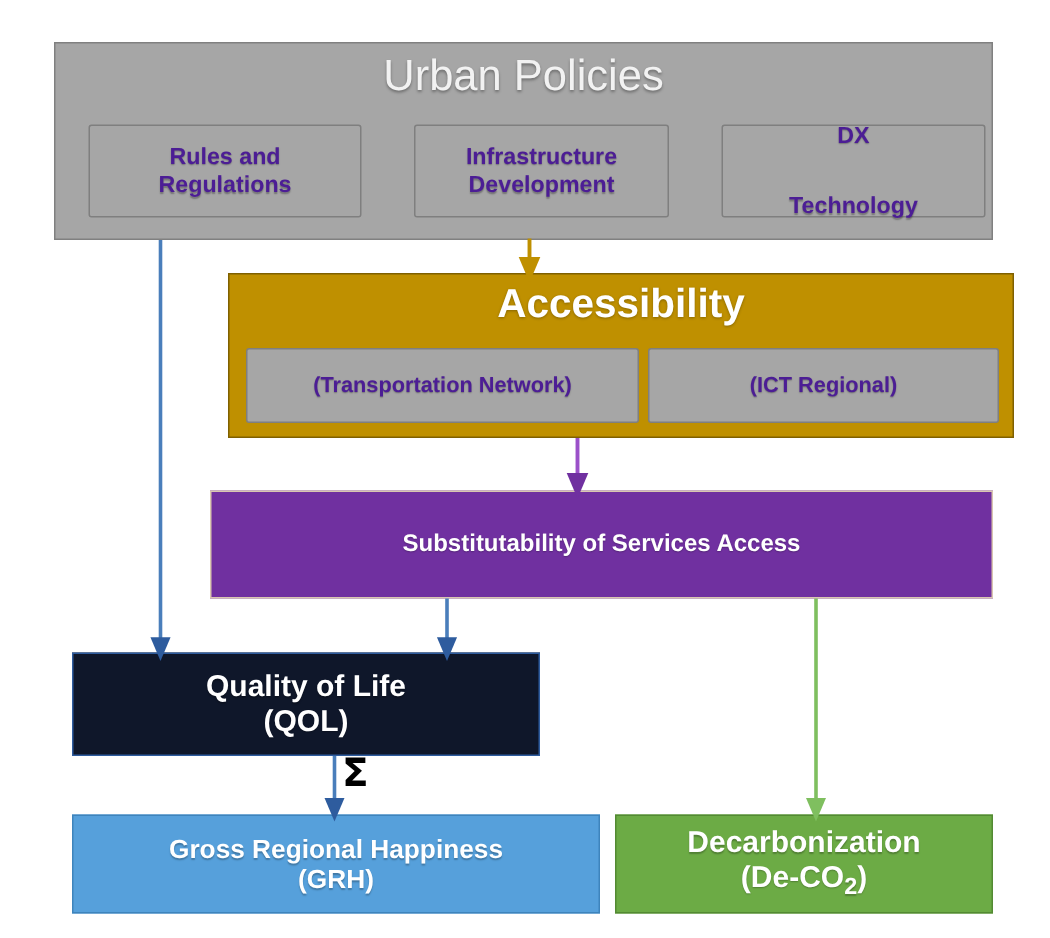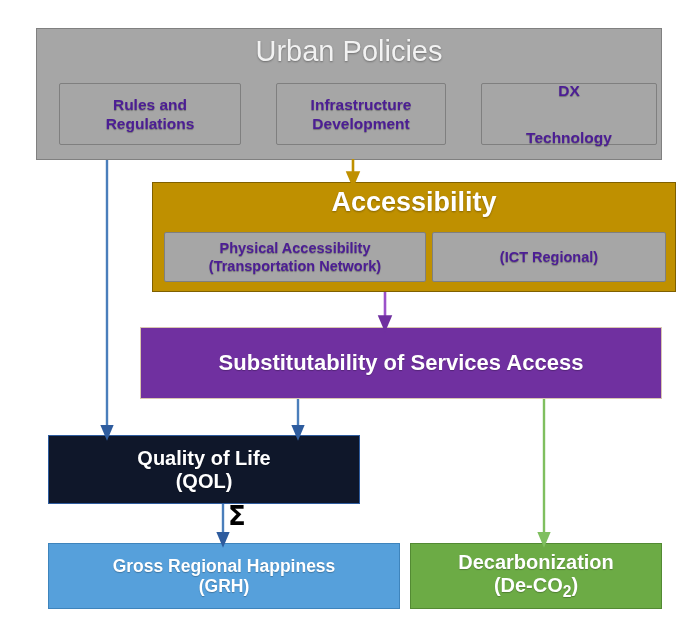--- a/index.html
+++ b/index.html
@@ -101,21 +101,21 @@
   .ab2 { left: 279px; top: 49px; width: 234px; height: 50px; font-size: 14.5px; }
 
   
   .box-subst {
     left: 140px;
     top: 327px;
     width: 522px;
     height: 72px;
     background: #7030a0;
     border: 1.5px solid #d9c6b0;
-    font-size: 22px;
+    font-size: 16px;
   }
 
   
   .box-qol {
     left: 48px;
     top: 435px;
     width: 312px;
     height: 69px;
     background: #0f172a;
     border: 1.5px solid #2e5c9e;
@@ -183,21 +183,20 @@
     <div class="subbox-gray pb3">
       <span>DX</span>
       <span>Technology</span>
     </div>
   </div>
 
   <div class="box group-access">
     <div class="group-access-title">Accessibility</div>
 
     <div class="subbox-gray ab1">
-      <span>Physical Accessibility</span>
       <span>(Transportation Network)</span>
     </div>
 
     <div class="subbox-gray ab2">
       <span>(ICT Regional)</span>
     </div>
   </div>
 
   <div class="box box-subst">
     <span>Substitutability of Services Access</span>

